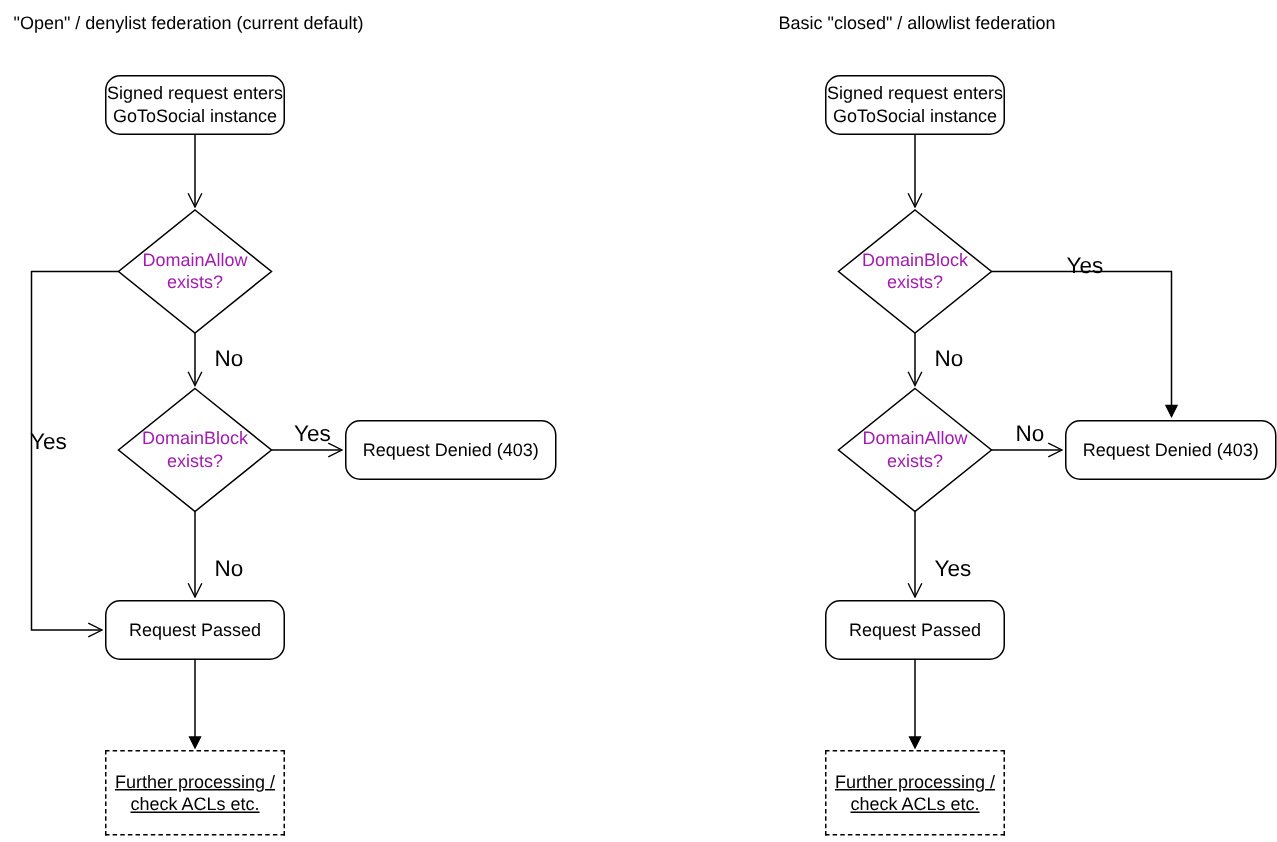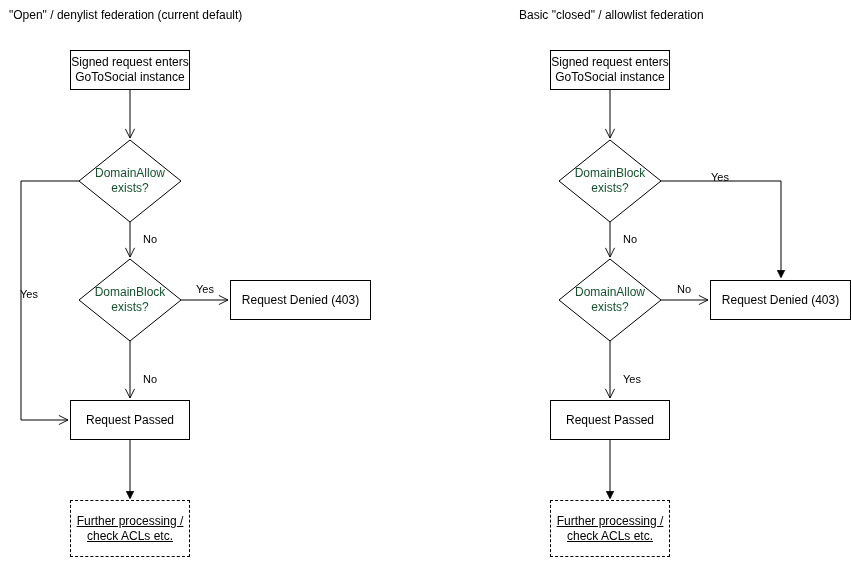--- a/index.html
+++ b/index.html
@@ -39,46 +39,46 @@
     align-items: center;
     justify-content: center;
     text-align: center;
     font-size: 12px;
     line-height: 15px;
     color: #000000;
     background: #ffffff;
   }
   .rounded {
     border: 1px solid #000000;
-    border-radius: 0;
+    border-radius: 10px;
   }
   .dashed {
     border: 1px dashed #000000;
     border-radius: 0;
     text-decoration: underline;
   }
   .node span { display: block; }
 
   
   .diamond-label {
     position: absolute;
     display: flex;
     align-items: center;
     justify-content: center;
     text-align: center;
     font-size: 12px;
     line-height: 15px;
-    color: #14532d;
+    color: #a21caf;
     pointer-events: none;
   }
 
   
   .edge-label {
     position: absolute;
-    font-size: 11px;
+    font-size: 15px;
     line-height: 13px;
     color: #000000;
     background: transparent;
     white-space: nowrap;
   }
 </style>
 </head>
 <body>
 
 <svg id="canvas" viewBox="0 0 851 561">

